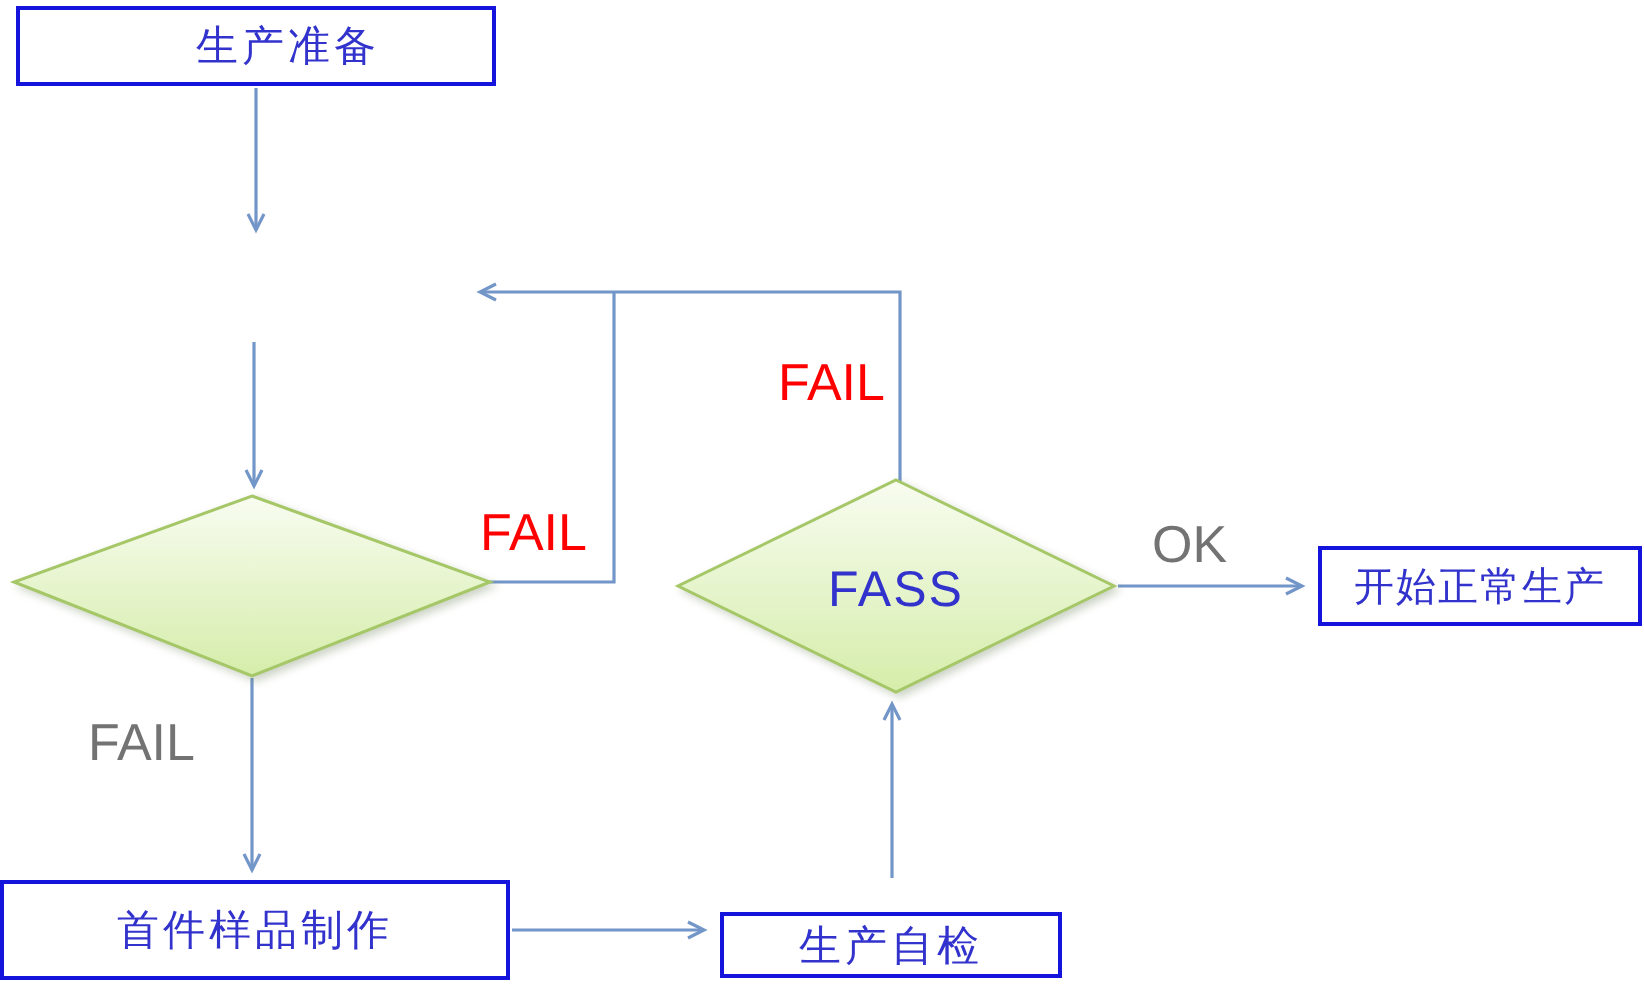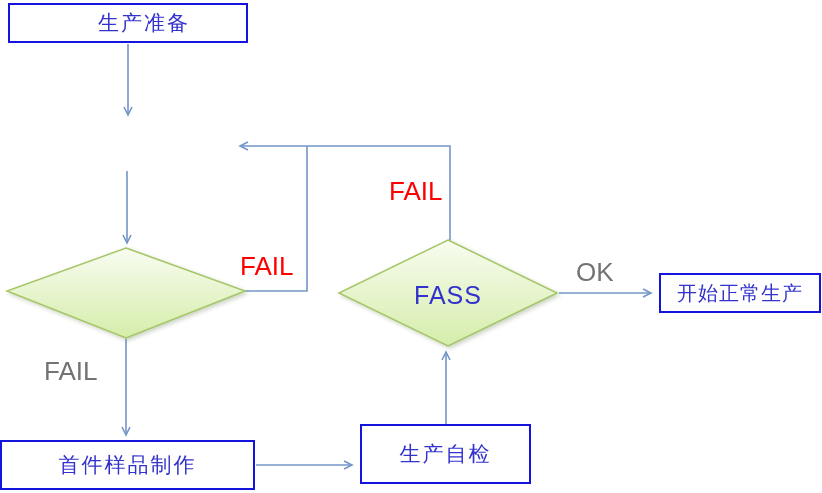--- a/index.html
+++ b/index.html
@@ -31,21 +31,21 @@
     align-items: center;
     justify-content: center;
     color: #3232cc;
     font-size: 21px;
     letter-spacing: 2px;
     white-space: nowrap;
   }
   .box-prep        { left: 8px;   top: 3px;   width: 240px; height: 40px; padding-left: 32px; }
   .box-first-make  { left: 22px;  top: 120px; width: 211px; height: 50px; }
   .box-start-prod  { left: 0px;   top: 440px; width: 255px; height: 50px; }
-  .box-self-check  { left: 360px; top: 424px; width: 171px; height: 60px; }
+  .box-self-check  { left: 360px; top: 456px; width: 171px; height: 33px; }
   .box-complete    { left: 659px; top: 273px; width: 162px; height: 40px; font-size: 20px; letter-spacing: 1px; }
 
   .diamond-label {
     position: absolute;
     color: #3232cc;
     text-align: center;
     line-height: 1.45;
   }
   .lbl-confirm {
     left: 76px;

